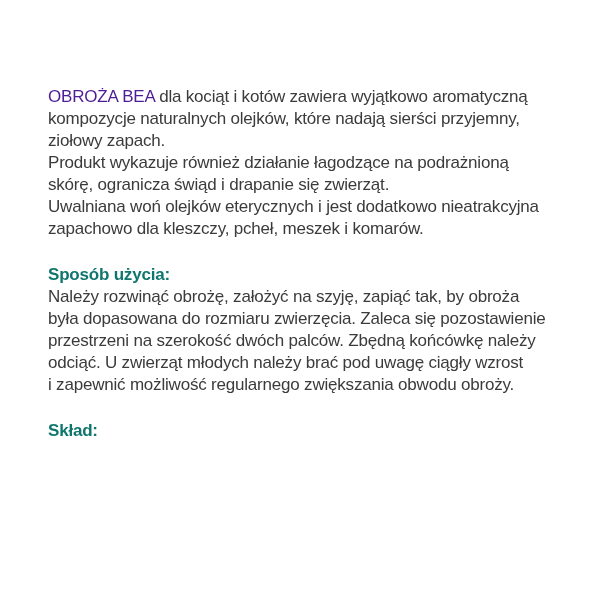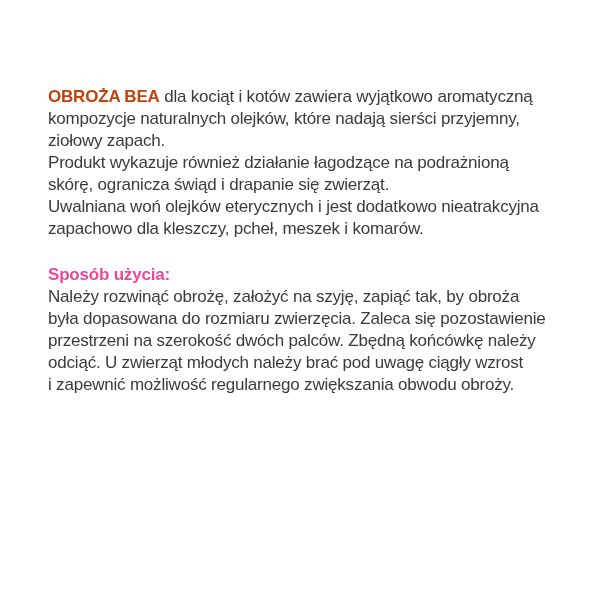--- a/index.html
+++ b/index.html
@@ -32,25 +32,25 @@
     white-space: pre-line;
   }
   .section {
     margin-top: 24px;
   }
   .section-heading {
     margin: 0;
     font-size: 17px;
     line-height: 22px;
     font-weight: bold;
-    color: #ec4899;
+    color: #0f766e;
   }
   .product-name {
-    font-weight: bold;
-    color: #c2410c;
+    font-weight: normal;
+    color: #4c1d95;
   }
 </style>
 </head>
 <body>
 
 <div class="page">
   <div class="label-text">
 
     <p class="para"><span class="product-name">OBROŻA BEA</span><span> dla kociąt i kotów zawiera wyjątkowo aromatyczną
 kompozycje naturalnych olejków, które nadają sierści przyjemny,
@@ -63,16 +63,17 @@
     <div class="section">
       <h2 class="section-heading">Sposób użycia:</h2>
       <p class="para">Należy rozwinąć obrożę, założyć na szyję, zapiąć tak, by obroża
 była dopasowana do rozmiaru zwierzęcia. Zaleca się pozostawienie
 przestrzeni na szerokość dwóch palców. Zbędną końcówkę należy
 odciąć. U zwierząt młodych należy brać pod uwagę ciągły wzrost
 i zapewnić możliwość regularnego zwiększania obwodu obroży.</p>
     </div>
 
     <div class="section">
+      <h2 class="section-heading">Skład:</h2>
     </div>
 
   </div>
 </div>
 
 </body></html>

